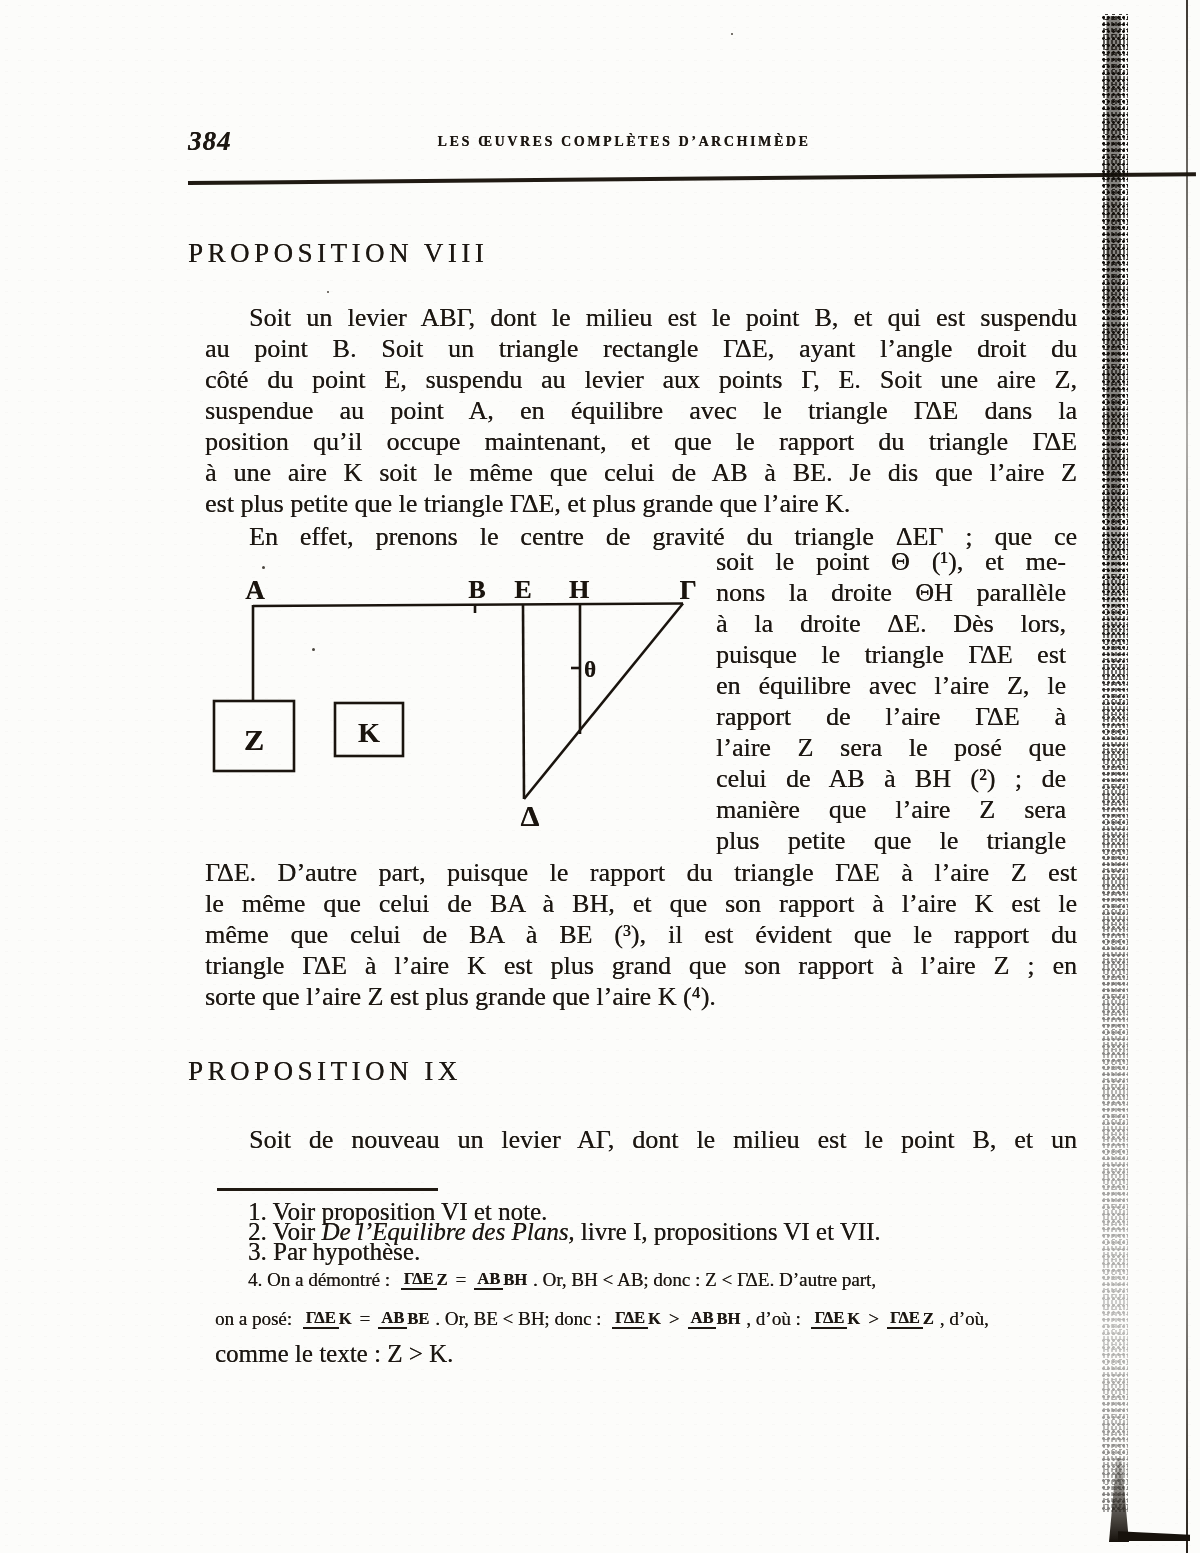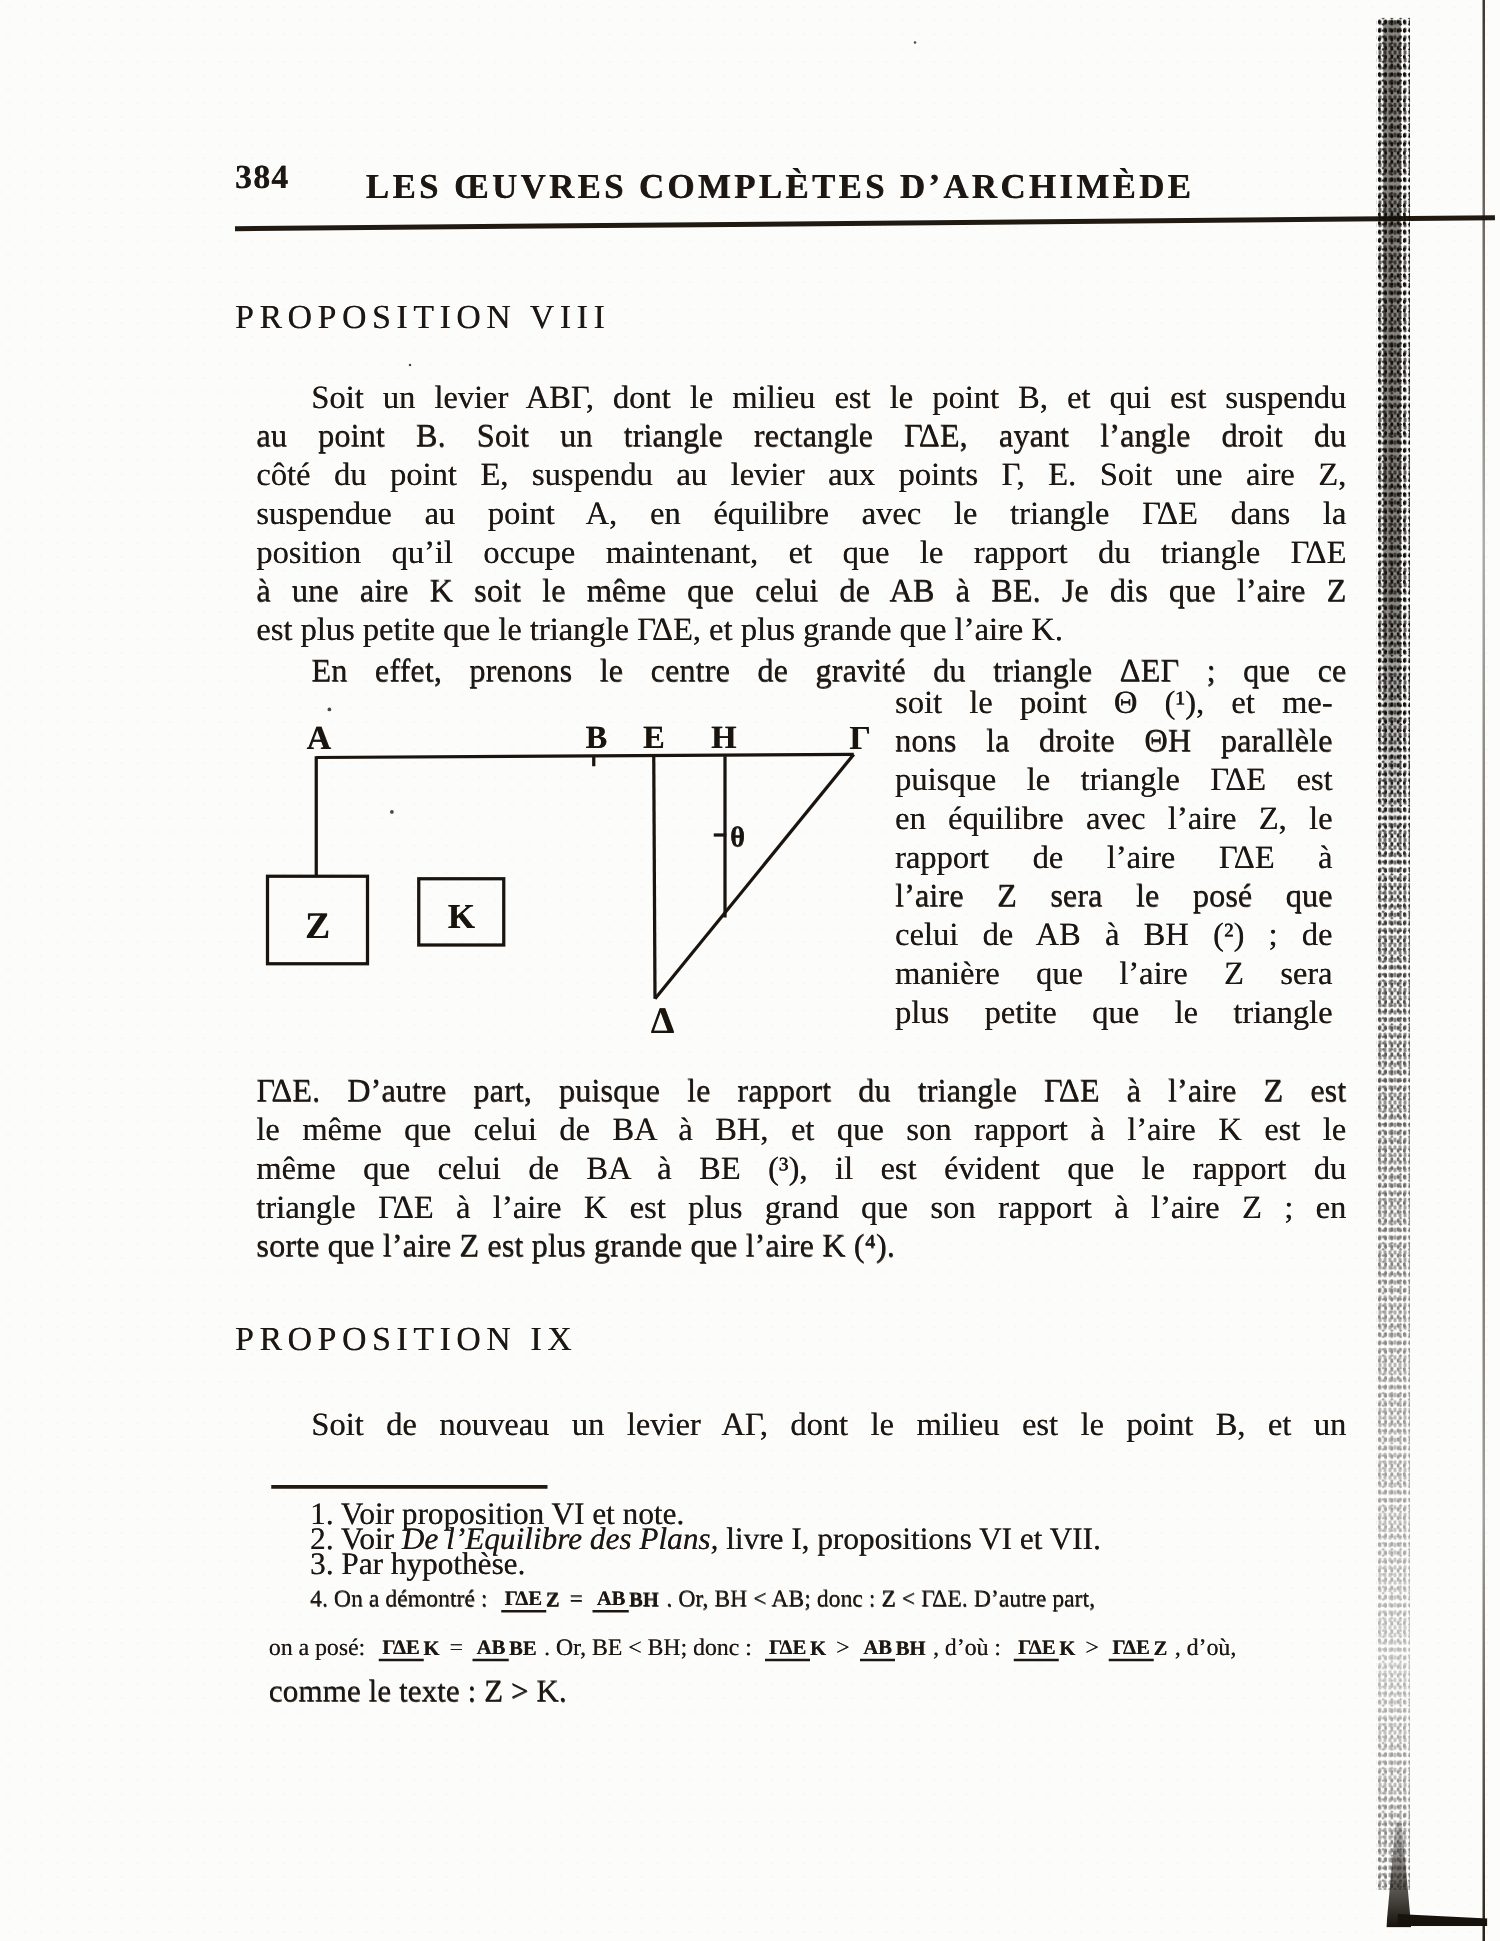--- a/index.html
+++ b/index.html
@@ -12,22 +12,22 @@
       #fcfcfa;
     overflow:hidden;
     font-family:"Liberation Serif","DejaVu Serif",serif;
     color:#1c1712;
     text-shadow:0.25px 0.25px 0.5px rgba(25,18,10,.8);
   }
   .abs{position:absolute;}
   .ln{line-height:31px;font-size:26px;white-space:normal;}
   .jl{text-align:justify;text-align-last:justify;}
   .ind{text-indent:44px;}
-  .pageno{font-size:27px;font-weight:bold;letter-spacing:1px;}
-  .running{font-size:28px;font-weight:bold;letter-spacing:2.6px;text-align:center;}
+  .pageno{font-size:27px;font-weight:bold;letter-spacing:1px;font-style:italic;}
+  .running{font-size:14px;font-weight:bold;letter-spacing:2.6px;text-align:center;}
   .ptitle{font-size:27px;letter-spacing:4.5px;text-align:left;font-weight:500;}
   .rule{background:#201a13;}
   .fnln{font-size:25px;line-height:20.5px;}
   .fnrow{display:flex;align-items:center;font-size:19px;height:44px;}
   .fnrow .seg{white-space:pre;}
   .frac{display:inline-flex;flex-direction:row;align-items:flex-start;margin:0 6px;font-size:16.5px;font-weight:bold;line-height:1.05;}
   .frac .num{border-bottom:2px solid #1c1712;padding:0 3px 1px;}
   .frac .den{padding-top:1px;}
   .op{margin:0 2px;font-weight:500;}
   .it{font-style:italic;}
@@ -86,20 +86,21 @@
     <div class="ln jl">position qu’il occupe maintenant, et que le rapport du triangle ΓΔE</div>
     <div class="ln jl">à une aire K soit le même que celui de AB à BE. Je dis que l’aire Z</div>
     <div class="ln">est plus petite que le triangle ΓΔE, et plus grande que l’aire K.</div>
   </div>
 
   <div class="abs ln jl ind" style="left:205px;top:521px;width:872px;">En effet, prenons le centre de gravité du triangle ΔEΓ ; que ce</div>
 
   <div class="abs" style="left:716px;top:546px;width:350px;">
     <div class="ln jl">soit le point Θ (¹), et me-</div>
     <div class="ln jl">nons la droite ΘH parallèle</div>
+    <div class="ln jl">à la droite ΔE. Dès lors,</div>
     <div class="ln jl">puisque le triangle ΓΔE est</div>
     <div class="ln jl">en équilibre avec l’aire Z, le</div>
     <div class="ln jl">rapport de l’aire ΓΔE à</div>
     <div class="ln jl">l’aire Z sera le posé que</div>
     <div class="ln jl">celui de AB à BH (²) ; de</div>
     <div class="ln jl">manière que l’aire Z sera</div>
     <div class="ln jl">plus petite que le triangle</div>
   </div>
 
   <svg class="abs" style="left:200px;top:572px;" width="500" height="270" viewBox="0 0 500 270">

